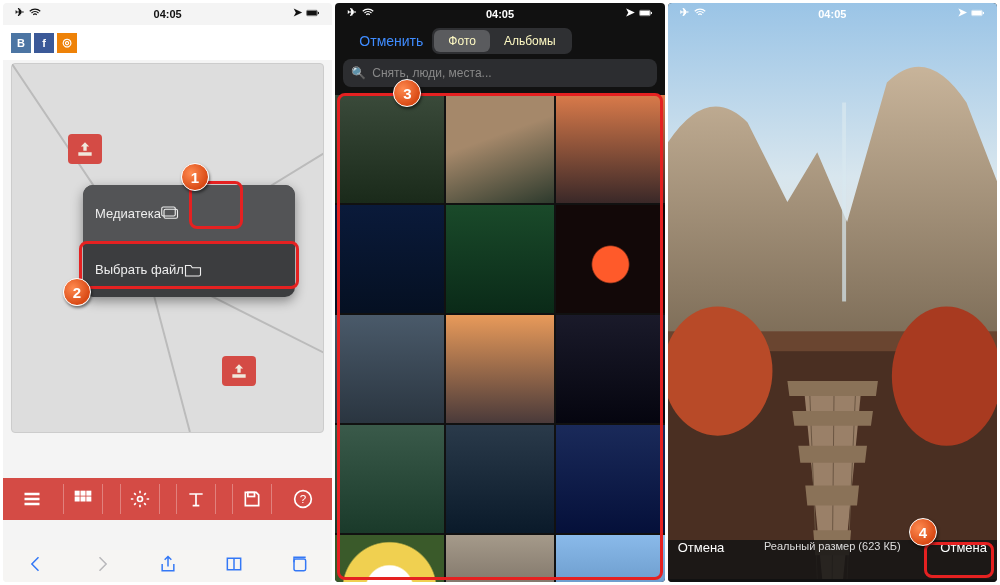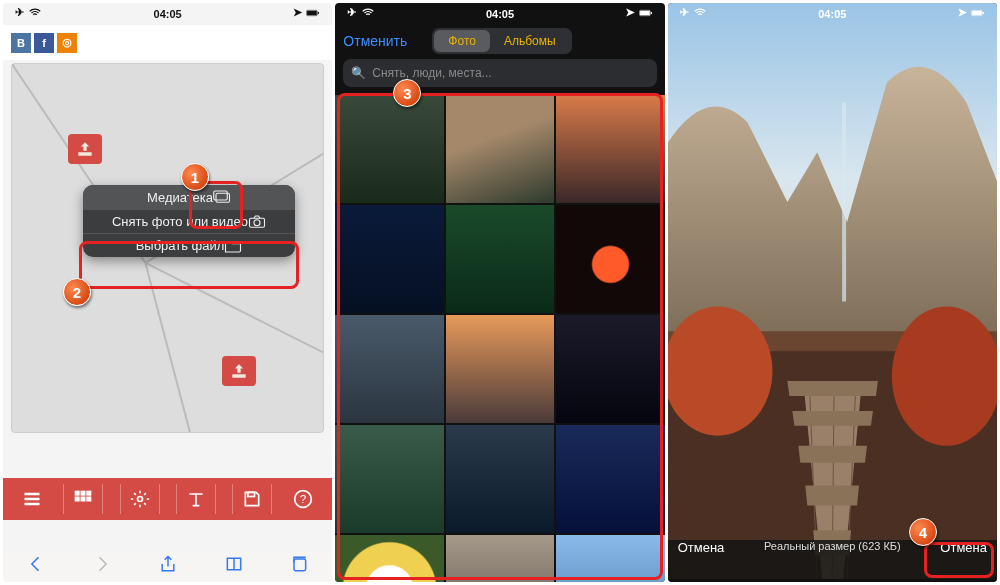--- a/index.html
+++ b/index.html
@@ -32,39 +32,39 @@
   .social span{width:20px;height:20px;display:flex;align-items:center;justify-content:center;color:#fff;font-size:11px;font-weight:700}
   .vk{background:#4c75a3}.fb{background:#3b5998}.ok{background:#ee8208}
   .canvas{position:absolute;top:60px;left:8px;right:8px;height:370px;background:#ddd;border:1px solid #ccc;border-radius:4px}
   .canvas svg.lines{position:absolute;inset:0;width:100%;height:100%}
   .upbox{position:absolute;width:34px;height:30px;background:var(--red);border-radius:4px;display:flex;align-items:center;justify-content:center}
   .upbox svg{width:20px;height:18px;fill:#f0e8dc}
   .ub1{top:70px;left:56px}
   .ub2{top:130px;left:200px}
   .ub3{top:292px;left:210px}
   .menu{position:absolute;top:182px;left:80px;width:212px;background:#3c3d3f;border-radius:10px;overflow:hidden;z-index:70;box-shadow:0 4px 12px rgba(0,0,0,.4)}
-  .menu .row{height:24px;display:flex;align-items:center;justify-content:center;padding:0 12px;color:#eee;font-size:13px;border-top:1px solid #555}
+  .menu .row{height:56px;display:flex;align-items:center;justify-content:flex-start;padding:0 12px;color:#eee;font-size:13px;border-top:1px solid #555}
   .menu .row:first-child{background:#535456;border-top:none}
   .menu svg{width:18px;height:14px;fill:none;stroke:#eee;stroke-width:1.5}
   .toolbar{position:absolute;bottom:62px;left:0;right:0;height:42px;background:var(--red);display:flex;align-items:center;justify-content:space-around;padding:0 6px}
   .toolbar .btn{width:30px;height:30px;display:flex;align-items:center;justify-content:center;color:#fff}
   .toolbar .btn.sep{border-left:1px solid rgba(255,255,255,.3);border-right:1px solid rgba(255,255,255,.3);width:40px}
   .toolbar svg{width:20px;height:20px;fill:#fff}
   .addr{position:absolute;bottom:32px;left:0;right:0;height:30px;background:#f2f0ee;display:flex;align-items:center;gap:10px;padding:0 10px;font-size:12px;color:#555}
   .addr .url{flex:1;text-align:center}
   .safari{position:absolute;bottom:0;left:0;right:0;height:32px;background:#f6f5f3;display:flex;align-items:center;justify-content:space-around}
   .safari svg{width:20px;height:20px;fill:none;stroke:#3478f6;stroke-width:1.8}
   .safari .dim svg{stroke:#b8b8bb}
   
   
   .p2{background:#111}
-  .p2 .nav{position:absolute;top:22px;left:0;right:0;height:32px;display:flex;align-items:center;padding:0 8px;gap:8px}
+  .p2 .nav{position:absolute;top:22px;left:0;right:0;height:32px;display:flex;align-items:center;padding:0 24px;gap:8px}
   .nav .cancel{color:#3f8cff;font-size:14px}
   .seg{background:#2f3033;border-radius:7px;padding:2px;display:flex;margin:0 auto}
-  .seg span{padding:4px 14px;font-size:12px;color:#eab308;border-radius:6px}
+  .seg span{padding:4px 14px;font-size:12px;color:#fef9c3;border-radius:6px}
   .seg .on{background:#5a5b5e}
   .search{position:absolute;top:56px;left:8px;right:8px;height:28px;background:#2c2d30;border-radius:8px;display:flex;align-items:center;padding:0 8px;color:#888;font-size:12px;gap:6px}
   .grid{position:absolute;top:92px;left:0;right:0;bottom:0;display:grid;grid-template-columns:repeat(3,1fr);grid-auto-rows:108px;gap:2px}
   .thumb{background:#333;position:relative;overflow:hidden}
   
   
   .p3{background:#000}
   .scenery{position:absolute;inset:0}
   .bottombar{position:absolute;bottom:0;left:0;right:0;height:42px;background:rgba(20,20,20,.85);display:flex;justify-content:space-between;padding:0 10px;color:#fff;font-size:13px}
   .bottombar .mid{font-size:11px;color:#ddd}
@@ -124,28 +124,20 @@
         </svg>
       </div>
   </div>
 
   <div class="menu">
     <div class="row">
       <span>Медиатека</span>
       <svg viewBox="0 0 24 18">
           <rect x="4" y="4" width="18" height="12" rx="2"></rect>
           <rect x="1" y="1" width="18" height="12" rx="2"></rect>
-        </svg>
-    </div>
-    <div class="row">
-      <span>Снять фото или видео</span>
-      <svg viewBox="0 0 24 18">
-          <rect x="2" y="4" width="20" height="12" rx="2"></rect>
-          <circle cx="12" cy="10" r="4"></circle>
-          <path d="M8 4l2-3h4l2 3"></path>
         </svg>
     </div>
     <div class="row">
       <span>Выбрать файл</span>
       <svg viewBox="0 0 24 18">
           <path d="M2 3h7l2 3h11v9a2 2 0 0 1-2 2H2z"></path>
         </svg>
     </div>
   </div>
 

